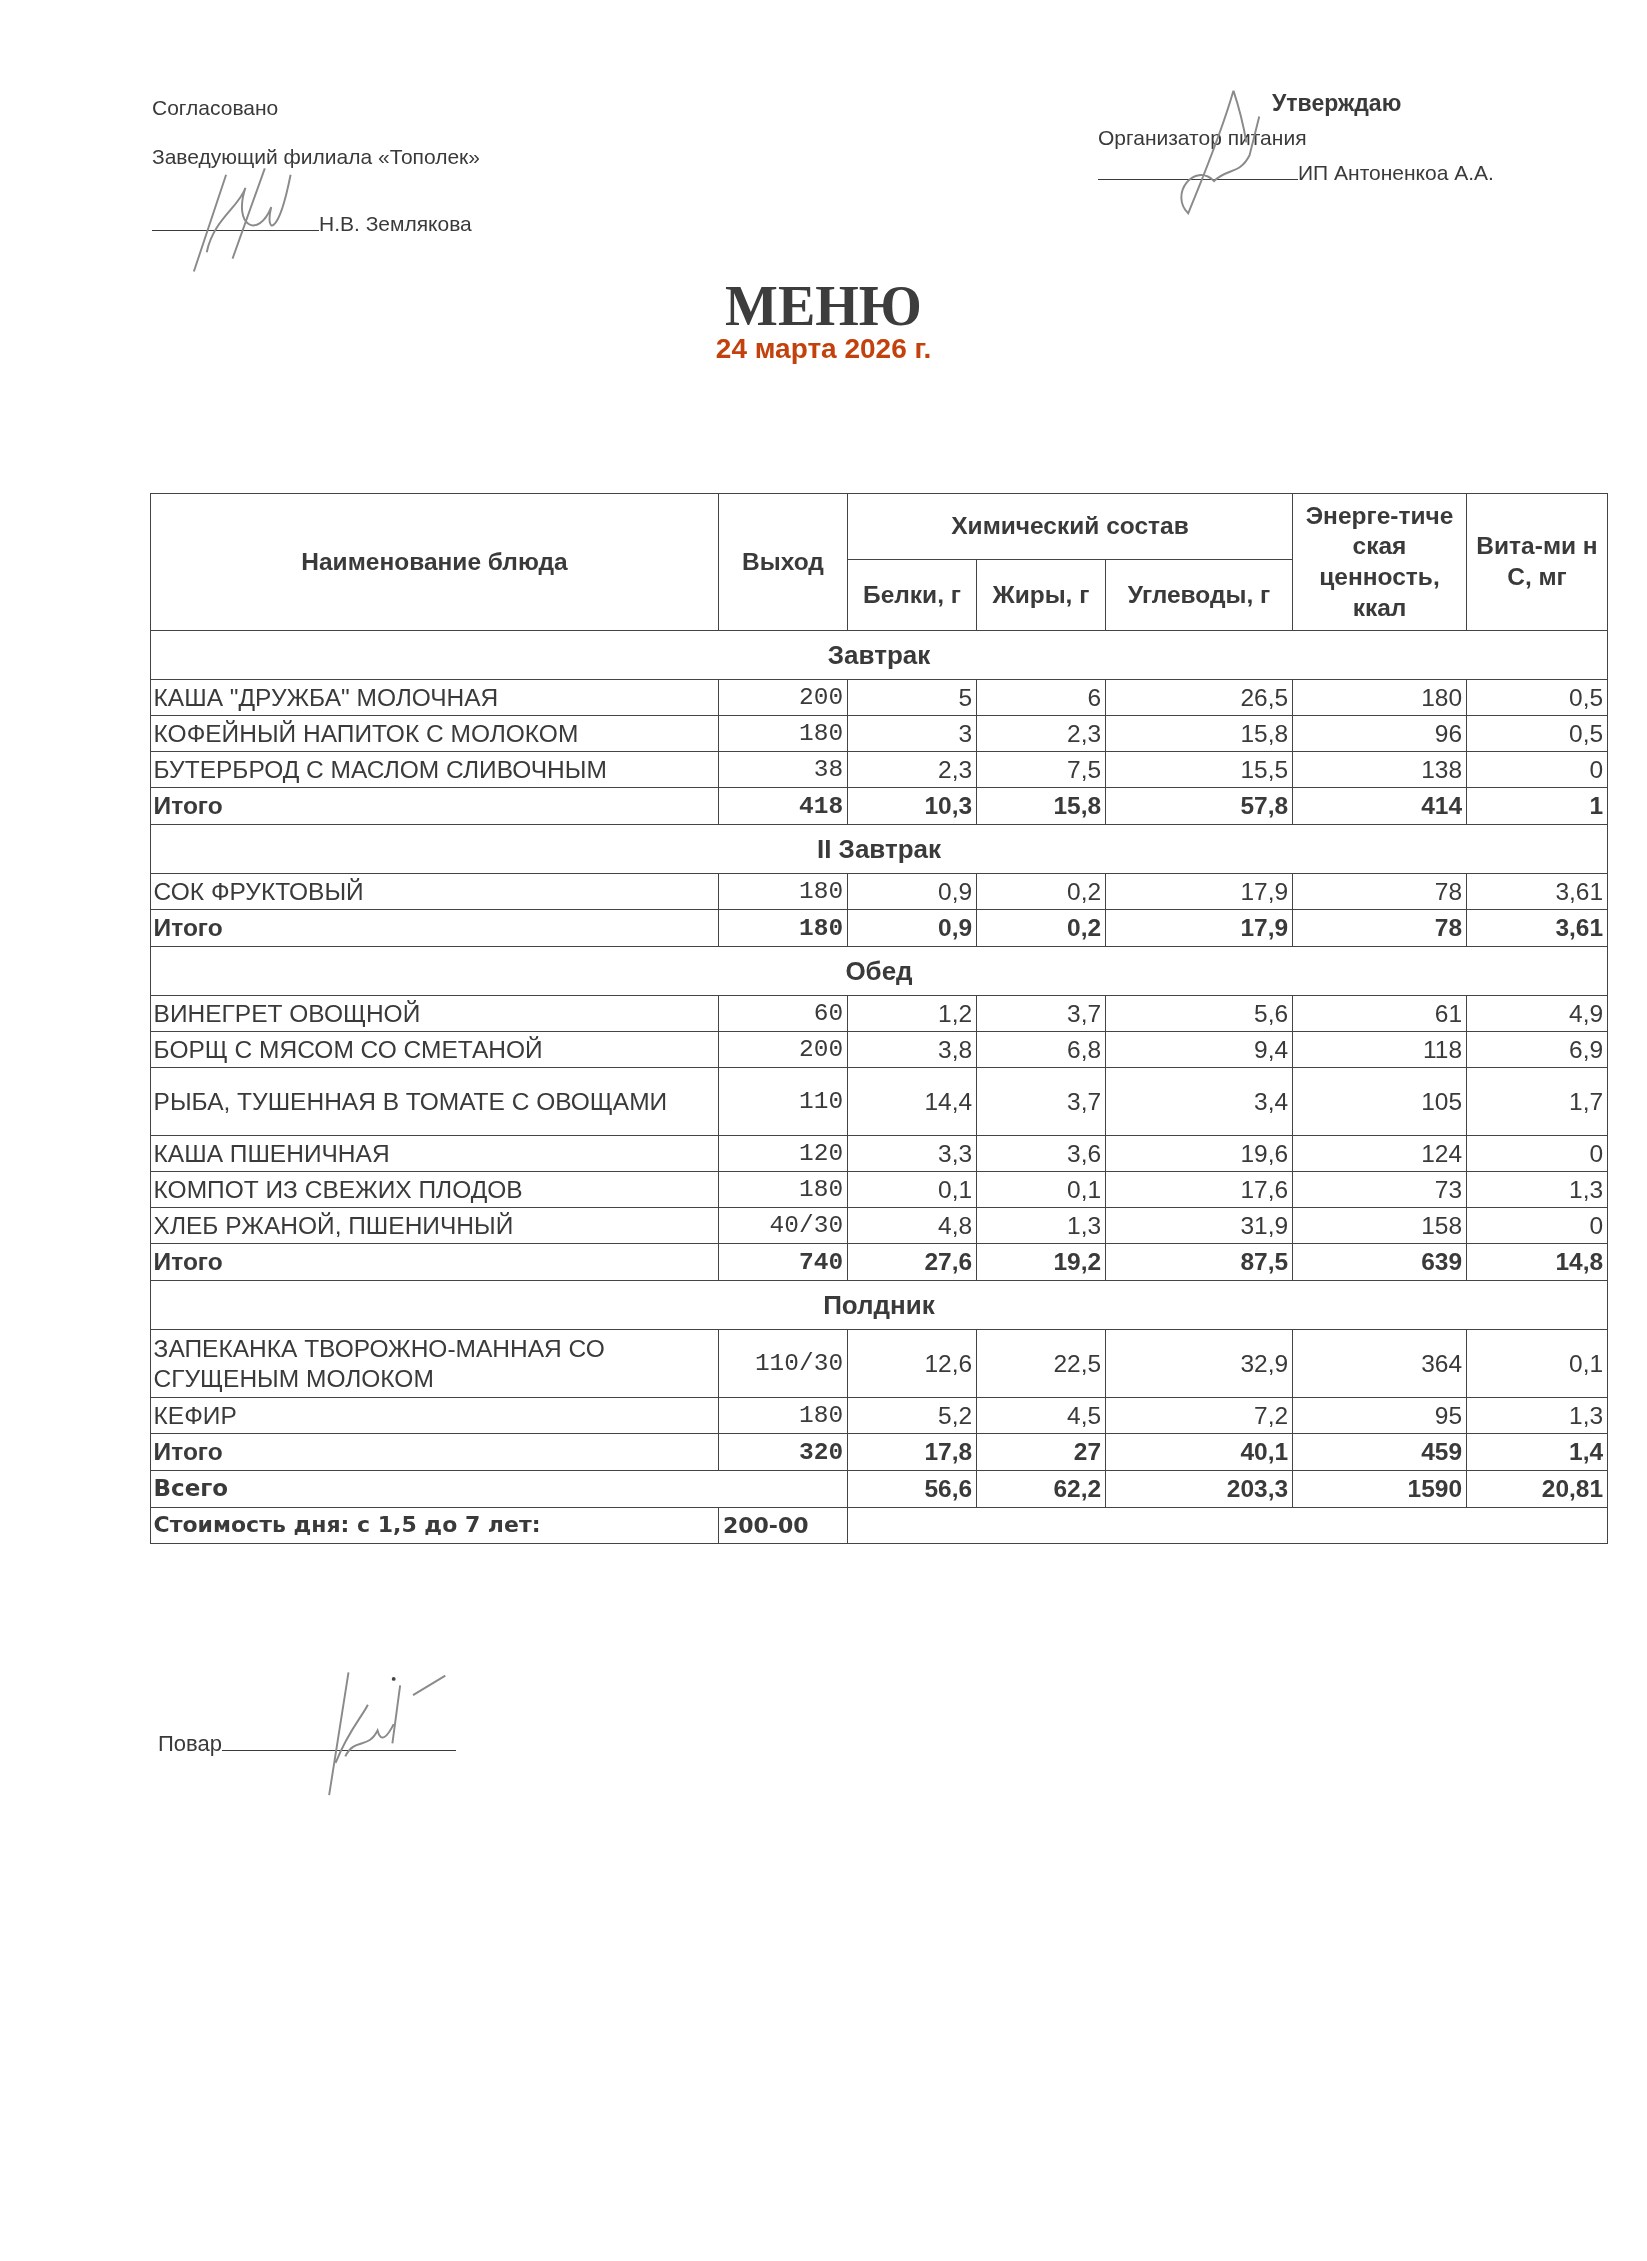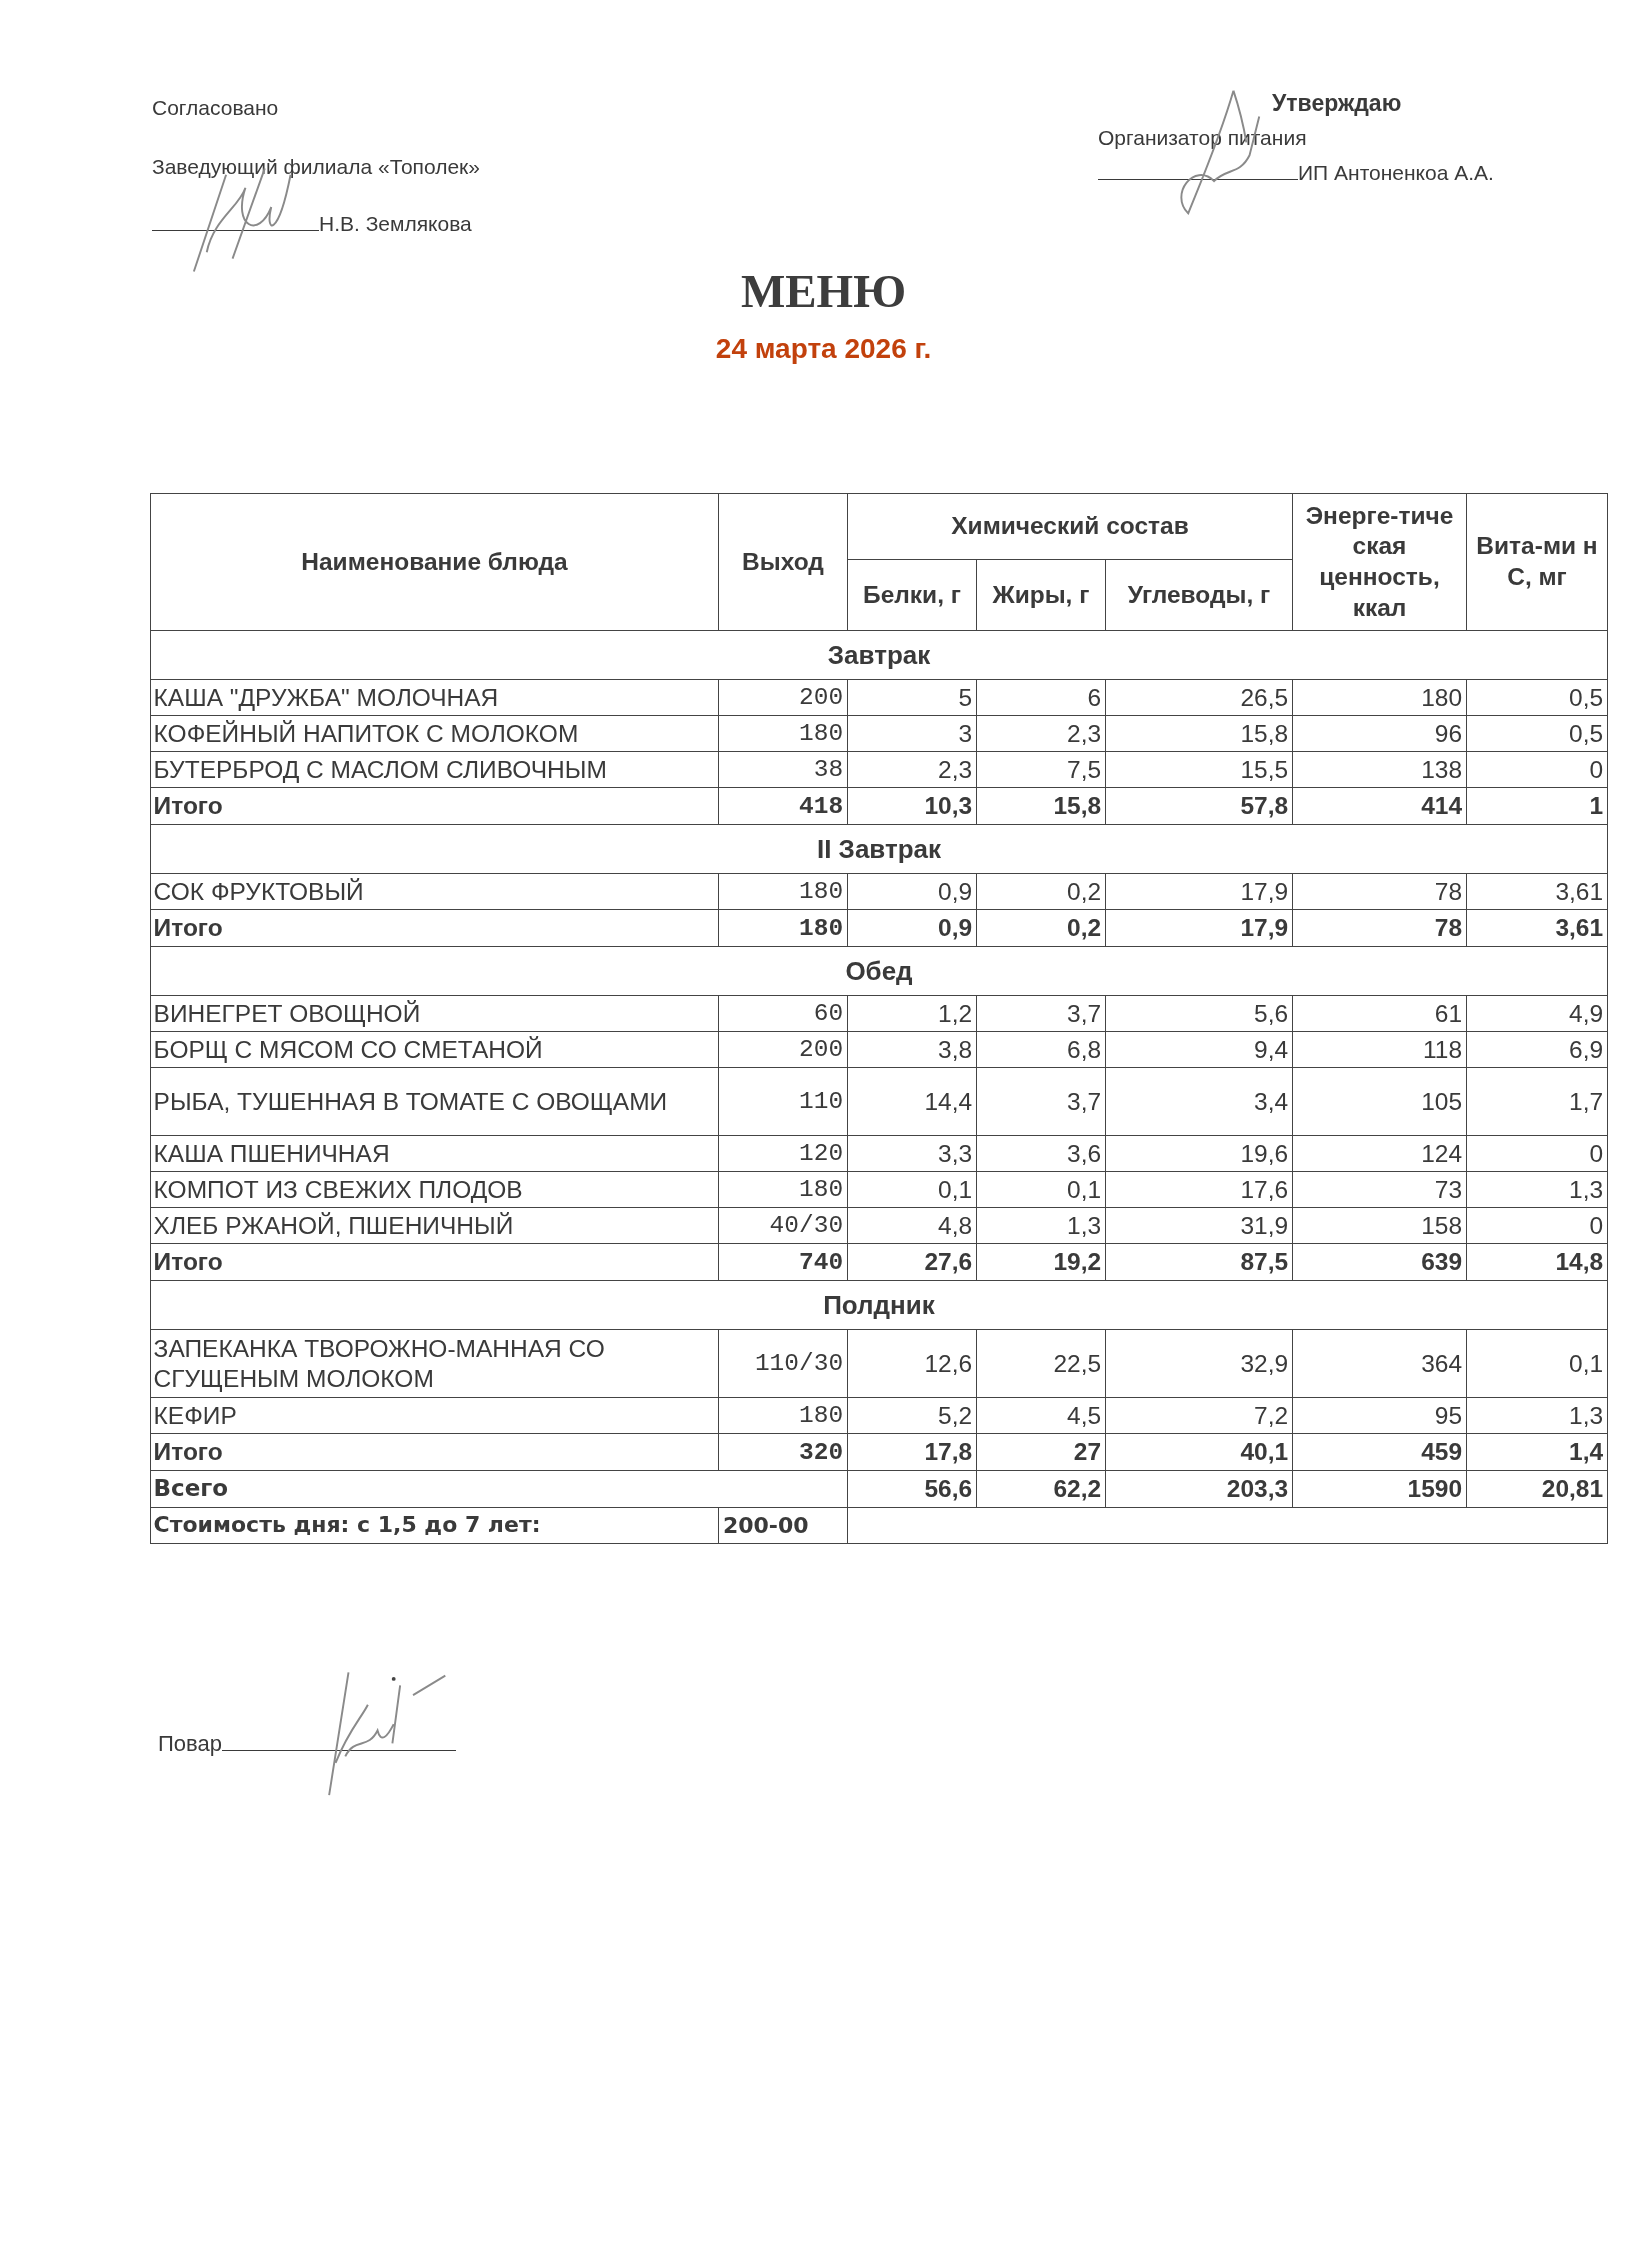--- a/index.html
+++ b/index.html
@@ -7,21 +7,21 @@
 
   .approval-left { position: absolute; left: 152px; top: 97px; font-size: 21px; line-height: 1; }
   .approval-left .line { position: absolute; white-space: nowrap; }
   .approval-right { position: absolute; left: 1098px; top: 90px; font-size: 21px; }
   .approval-right .line { position: absolute; white-space: nowrap; }
   .sig-underline { display: inline-block; border-bottom: 1.9px solid #3a3a3a; vertical-align: baseline; }
 
   .signature { position: absolute; pointer-events: none; }
 
   .title-block { position: absolute; left: 0; width: 1647px; text-align: center; }
-  .doc-title { top: 264px; font-family: "Liberation Serif", serif; font-weight: bold; font-size: 47px; color: #3d3d3d; }
+  .doc-title { top: 274px; font-family: "Liberation Serif", serif; font-weight: bold; font-size: 56px; color: #3d3d3d; }
   .doc-date { top: 333px; font-weight: bold; font-size: 28px; color: #c2410c; }
 
   table.menu { position: absolute; left: 150px; top: 493px; width: 1458px; border-collapse: collapse; table-layout: fixed; font-size: 24.5px; color: #3a3a3a; }
   table.menu td, table.menu th { border: 1.9px solid #444; padding: 0 3.9px; }
   table.menu th { font-weight: bold; text-align: center; line-height: 1.25; }
   table.menu thead tr.h1 th { height: 65px; }
   table.menu thead tr.h2 th { height: 70px; }
   table.menu td.name { text-align: left; line-height: 1.2; padding-left: 2.6px; }
   table.menu td.num { text-align: right; }
   table.menu td.center { text-align: right; font-family: Liberation Mono, monospace; }
@@ -34,21 +34,21 @@
   table.menu tr.cost td.cost-label, table.menu tr.cost td.cost-value { font-family: "DejaVu Sans", sans-serif; font-weight: bold; font-size: 22px; }
   table.menu tr.grand td.grand-label { font-family: "DejaVu Sans", sans-serif; font-size: 23px; }
 
   .cook { position: absolute; left: 158px; top: 1731px; font-size: 22px; white-space: nowrap; }
 </style>
 </head>
 <body>
 
 <div class="approval-left">
   <div class="line" style="top:0;">Согласовано</div>
-  <div class="line" style="top:59px;">Заведующий филиала «Тополек»</div>
+  <div class="line" style="top:49px;">Заведующий филиала «Тополек»</div>
   <div class="line" style="top:116px;">
     <span class="sig-underline" style="width:167px;"></span><span>Н.В. Землякова</span>
   </div>
 </div>
 <svg class="signature" style="left:168px;top:149px;" width="142" height="129" viewBox="0 0 220 200">
   <path d="M40 190 L90 40 M60 160 C70 110 110 90 120 60 C100 120 140 140 160 90 C150 130 170 140 190 40 M100 170 L150 30" stroke="#8a8a8a" stroke-width="3" fill="none"></path>
 </svg>
 
 <div class="approval-right">
   <div class="line" style="left:174px;top:0;font-weight:bold;font-size:23px;">Утверждаю</div>

